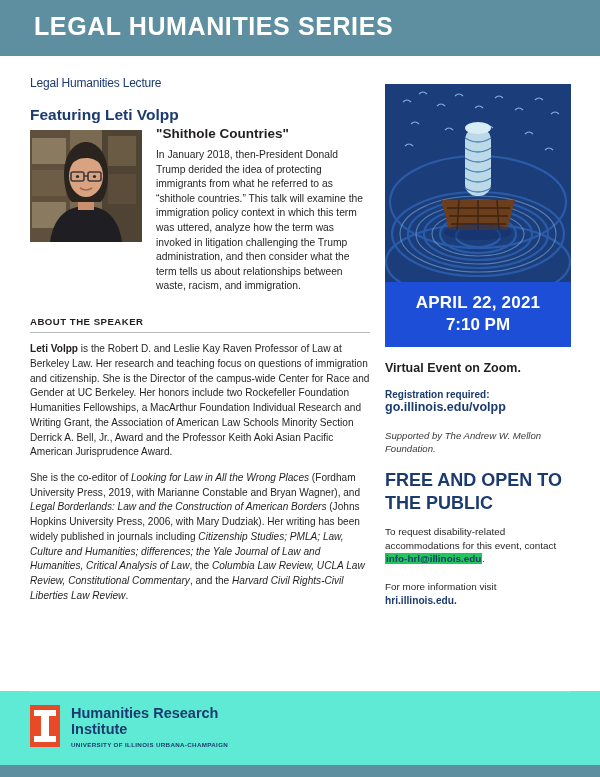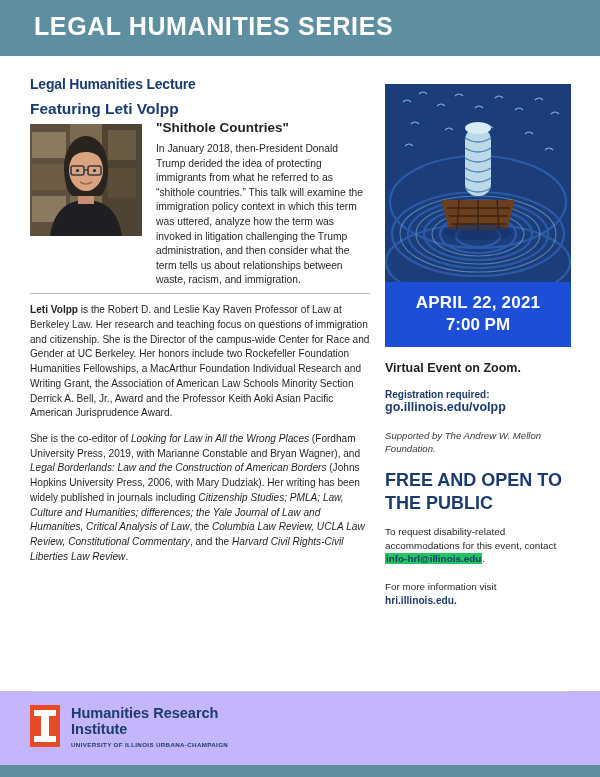--- a/index.html
+++ b/index.html
@@ -39,24 +39,24 @@
     color: #ffffff;
   }
   
   .left-col {
     position: absolute;
     left: 30px;
     top: 76px;
     width: 340px;
   }
   .lecture-title {
-    font-size: 14px;
-    font-weight: bold;
-    color: #1b3b6f;
-    margin: 0 0 8px 0;
+    font-size: 12px;
+    font-weight: normal;
+    color: #1b3b6f;
+    margin: 0 0 16px 0;
     letter-spacing: -0.2px;
   }
   .featuring {
     font-size: 15.5px;
     font-weight: bold;
     color: #1b3b6f;
     margin: 0 0 2px 0;
   }
   .prof-line {
     font-size: 14.5px;
@@ -205,21 +205,21 @@
     color: #1b3b6f;
     font-size: 10.2px;
   }
   
   .footer {
     position: absolute;
     left: 0;
     bottom: 0;
     width: 600px;
     height: 86px;
-    background: #c4b5fd;
+    background: #5eead4;
   }
   .footer-rule {
     position: absolute;
     left: 30px;
     top: 0;
     width: 540px;
     border-top: 1px solid #c9c9c9;
   }
   .footer-inner {
     position: absolute;
@@ -326,20 +326,21 @@
 
           <path d="M50 58 Q56 62 62 58" stroke="#a2654c" stroke-width="1.6" fill="none"></path>
         </svg>
       </div>
       <div class="talk">
         <div class="talk-title">"Shithole Countries"</div>
         <p class="talk-body">In January 2018, then-President Donald Trump derided the idea of protecting immigrants from what he referred to as “shithole countries.” This talk will examine the immigration policy context in which this term was uttered, analyze how the term was invoked in litigation challenging the Trump administration, and then consider what the term tells us about relationships between waste, racism, and immigration.</p>
       </div>
     </div>
 
+    <div class="about-head">ABOUT THE SPEAKER</div>
     <hr class="hr-thin">
     <p class="bio"><b>Leti Volpp</b><span> is the Robert D. and Leslie Kay Raven Professor of Law at Berkeley Law. Her research and teaching focus on questions of immigration and citizenship. She is the Director of the campus-wide Center for Race and Gender at UC Berkeley. Her honors include two Rockefeller Foundation Humanities Fellowships, a MacArthur Foundation Individual Research and Writing Grant, the Association of American Law Schools Minority Section Derrick A. Bell, Jr., Award and the Professor Keith Aoki Asian Pacific American Jurisprudence Award.</span></p>
     <p class="bio"><span>She is the co-editor of </span><i>Looking for Law in All the Wrong Places</i><span> (Fordham University Press, 2019, with Marianne Constable and Bryan Wagner), and </span><i>Legal Borderlands: Law and the Construction of American Borders</i><span> (Johns Hopkins University Press, 2006, with Mary Dudziak). Her writing has been widely published in journals including </span><i>Citizenship Studies; PMLA; Law, Culture and Humanities; differences; the Yale Journal of Law and Humanities, Critical Analysis of Law</i><span>, the </span><i>Columbia Law Review, UCLA Law Review, Constitutional Commentary</i><span>, and the </span><i>Harvard Civil Rights-Civil Liberties Law Review</i><span>.</span></p>
   </div>
 
   <div class="right-col">
     <div class="artwork">
       <svg width="186" height="198" viewBox="0 0 186 198">
         <rect width="186" height="198" fill="#1b3d7a"></rect>
 
@@ -397,21 +398,21 @@
           <line x1="74" y1="116" x2="72" y2="146"></line>
           <line x1="93" y1="116" x2="93" y2="146"></line>
           <line x1="112" y1="116" x2="114" y2="146"></line>
         </g>
         <ellipse cx="93" cy="148" rx="34" ry="8" fill="#14306a" opacity="0.55"></ellipse>
       </svg>
     </div>
 
     <div class="date-box">
       <span class="date-line1">APRIL 22, 2021</span>
-      <span class="date-line2">7:00 PM</span>
+      <span class="date-line2">7:10 PM</span>
     </div>
 
     <div class="virtual">Virtual Event on Zoom.</div>
 
     <div class="reg-label">Registration required:</div>
     <div class="reg-url">go.illinois.edu/volpp</div>
 
     <div class="supported">Supported by The Andrew W. Mellon Foundation.</div>
 
     <div class="free">FREE AND OPEN TO THE PUBLIC</div>

